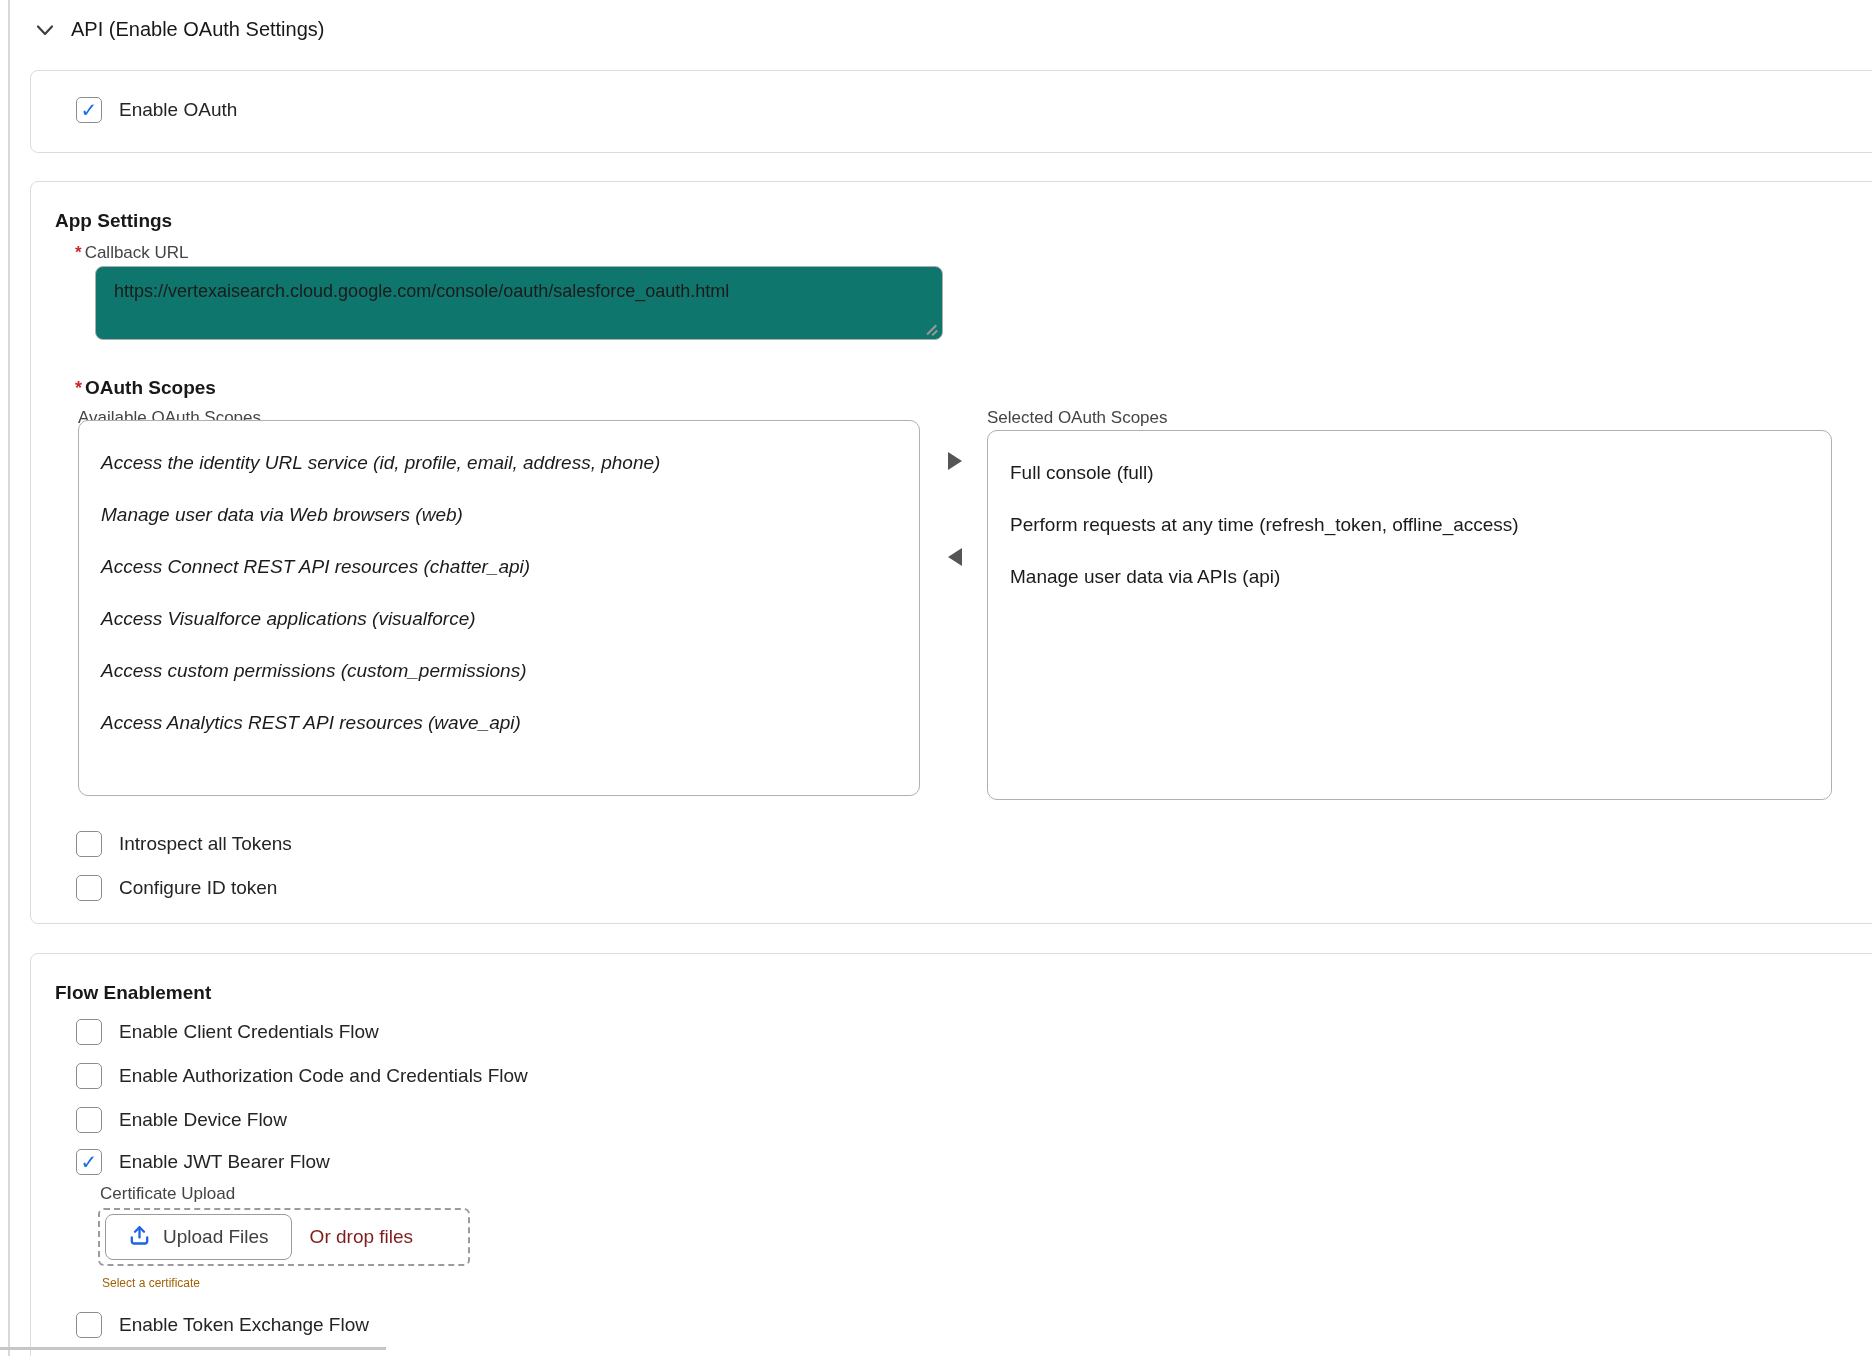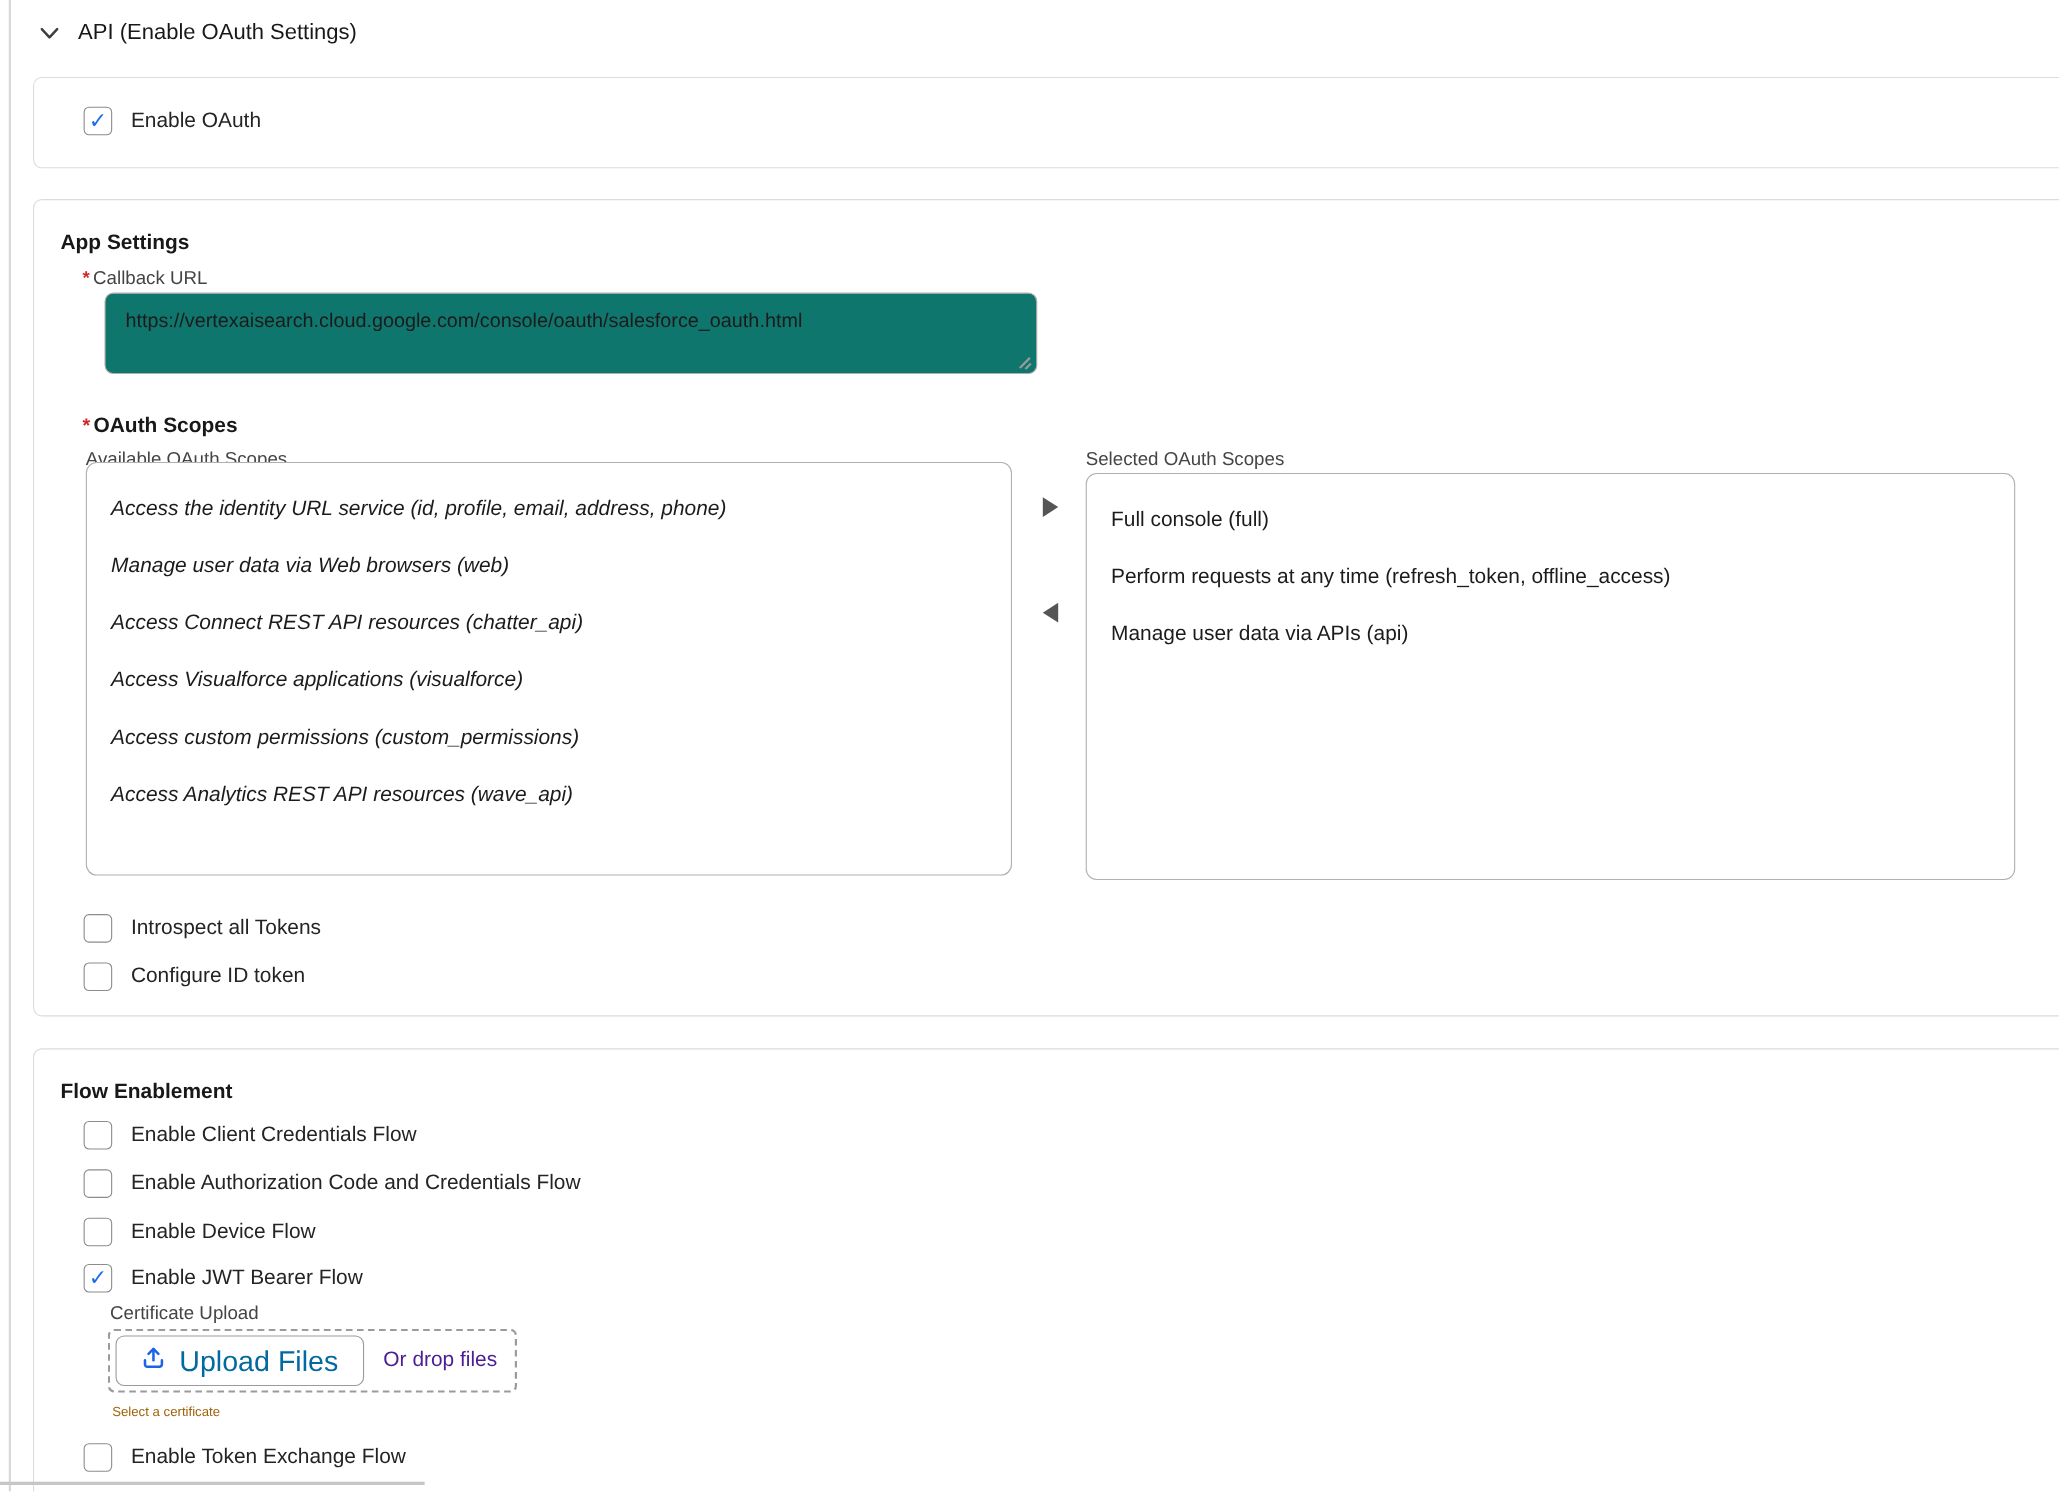--- a/index.html
+++ b/index.html
@@ -59,22 +59,22 @@
   .tri-right { left:948px; top:452px; border-left:14px solid #555555;
                border-top:9px solid transparent; border-bottom:9px solid transparent; }
   .tri-left  { left:948px; top:548px; border-right:14px solid #555555;
                border-top:9px solid transparent; border-bottom:9px solid transparent; }
 
   
   .dropzone { left:98px; top:1208px; width:372px; height:58px; border:2px dashed #9b9b9b; border-radius:6px;
               display:flex; align-items:center; background:#fff; }
   .upload-btn { margin-left:5px; height:46px; border:1.5px solid #9b9b9b; border-radius:8px; background:#fff;
                 display:flex; align-items:center; gap:12px; padding:0 22px; cursor:pointer; }
-  .upload-btn-label { font-size:26px; color:#0369a1; }
-  .drop-text { font-size:19px; color:#4c1d95; margin-left:18px; }
+  .upload-btn-label { font-size:19px; color:#404040; }
+  .drop-text { font-size:19px; color:#7f1d1d; margin-left:18px; }
   .error-text { font-size:12px; color:#a16207; }
 </style>
 </head>
 <body>
 
 <div class="abs page-vline"></div>
 
 <div class="abs section-header">
   <span>
     <svg width="22" height="22" viewBox="0 0 22 22" fill="none">

